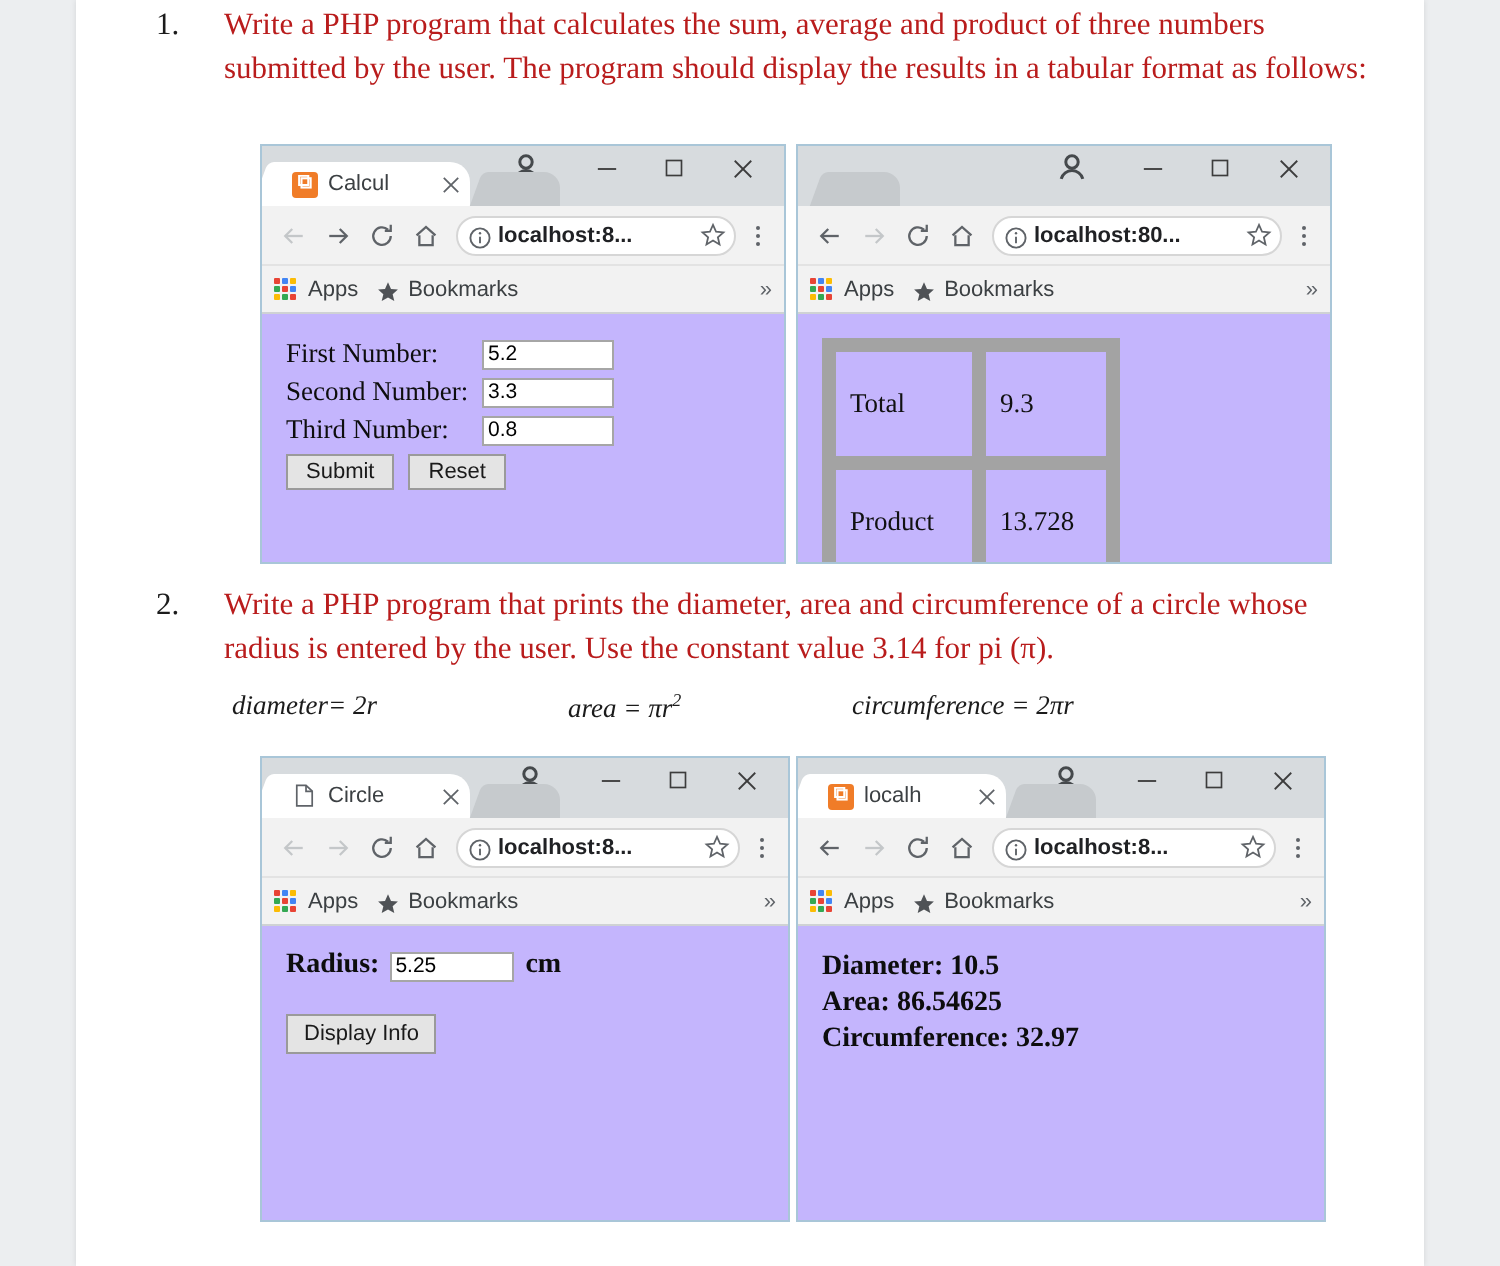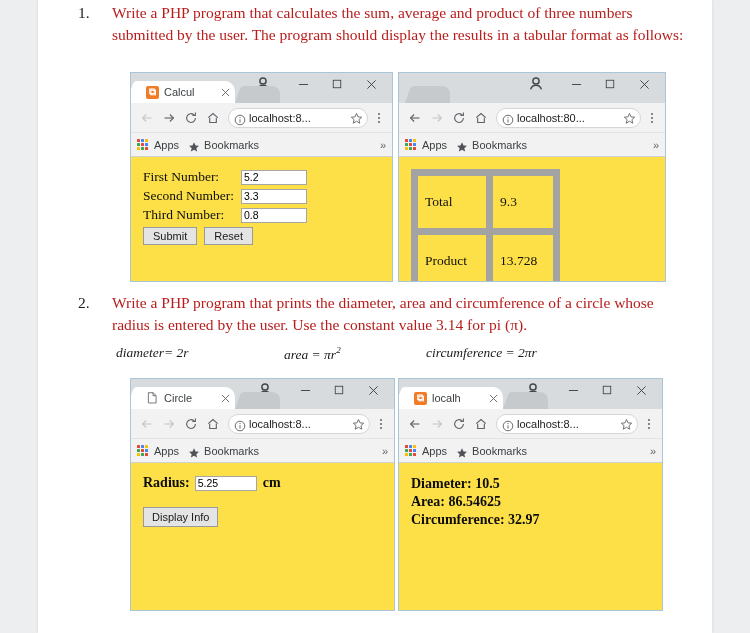--- a/index.html
+++ b/index.html
@@ -207,20 +207,21 @@
 
   
   .toolbar {
     height: 30px;
     background: #f2f2f2;
     display: flex;
     align-items: center;
     padding: 0 5px;
     box-sizing: border-box;
     border-bottom: 1px solid #e3e3e3;
+    font-weight: bold;
   }
   .nav-btn {
     width: 22px;
     height: 22px;
     flex: 0 0 22px;
     display: flex;
     align-items: center;
     justify-content: center;
     color: #5f6368;
   }
@@ -314,21 +315,21 @@
   }
   .bm-overflow {
     margin-left: auto;
     font-family: "Liberation Sans", sans-serif;
     font-size: 11px;
     color: #5f6368;
   }
 
   
   .viewport {
-    background: #fde047;
+    background: #c4b5fd;
     padding: 12px 10px 0 12px;
     box-sizing: border-box;
     height: calc(100% - 84px);
   }
 
   
   .num-form { font-family: "Liberation Serif", serif; font-size: 13.5px; color: #0d0d0d; }
   .form-row {
     display: flex;
     align-items: center;

